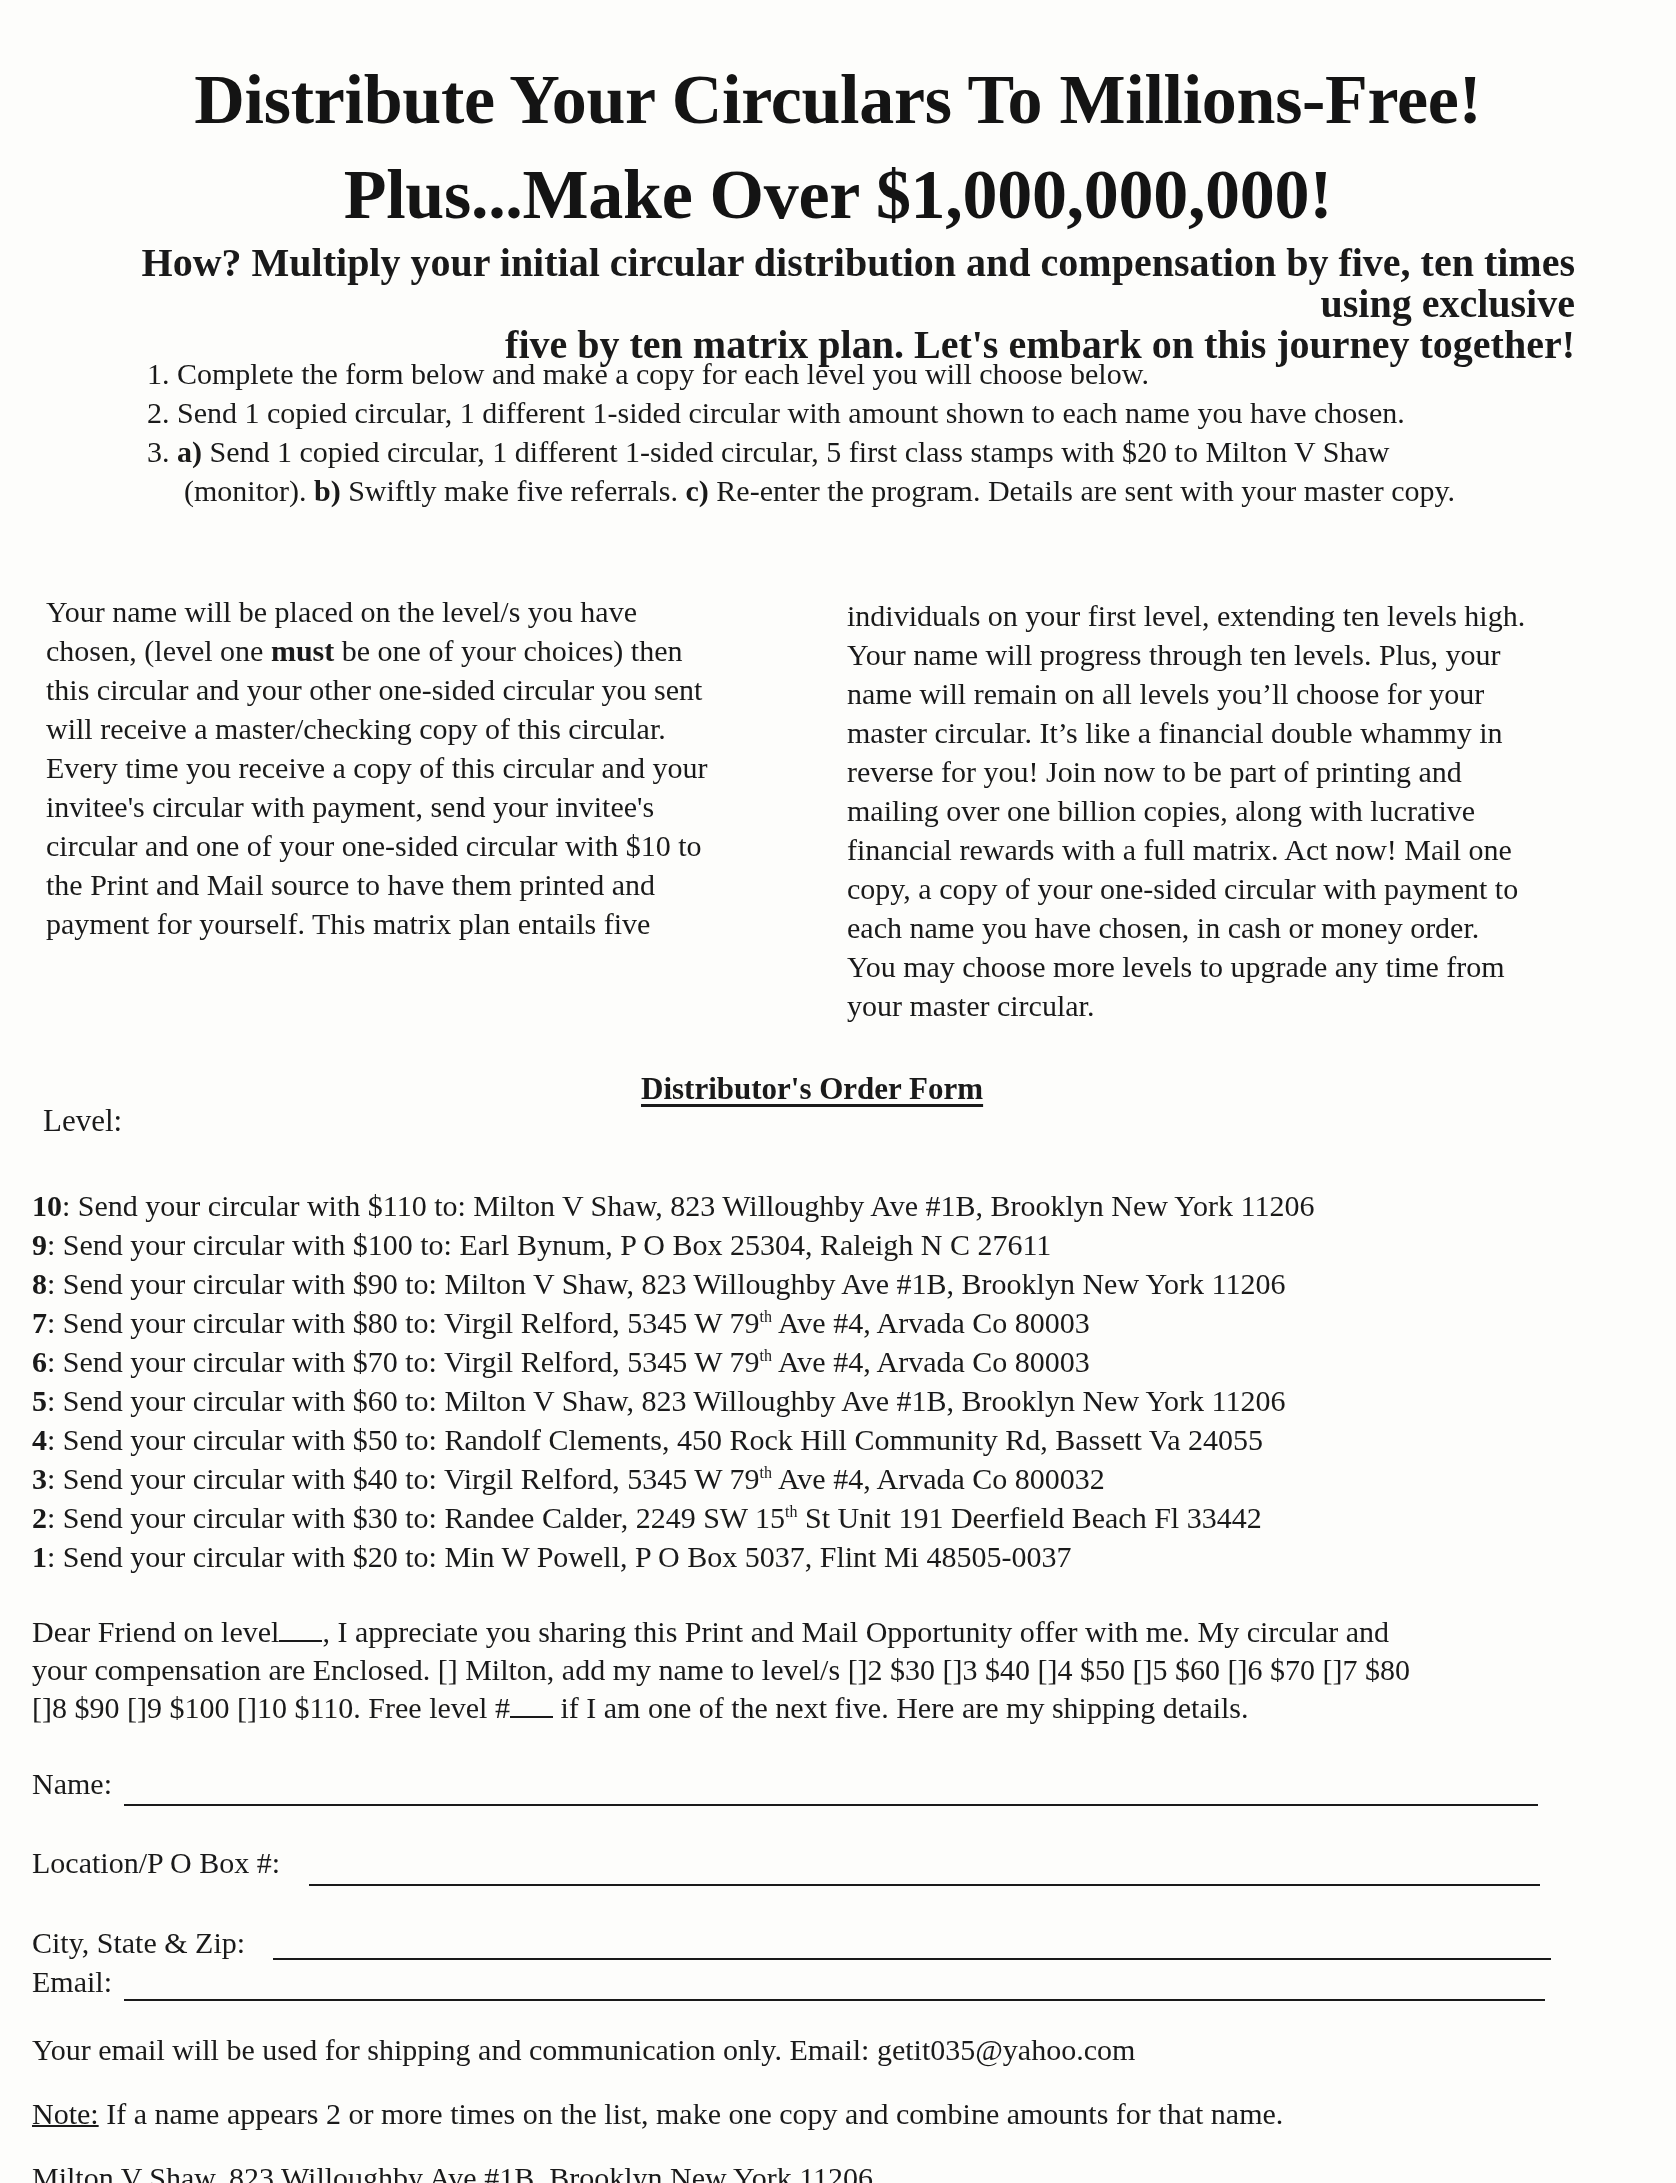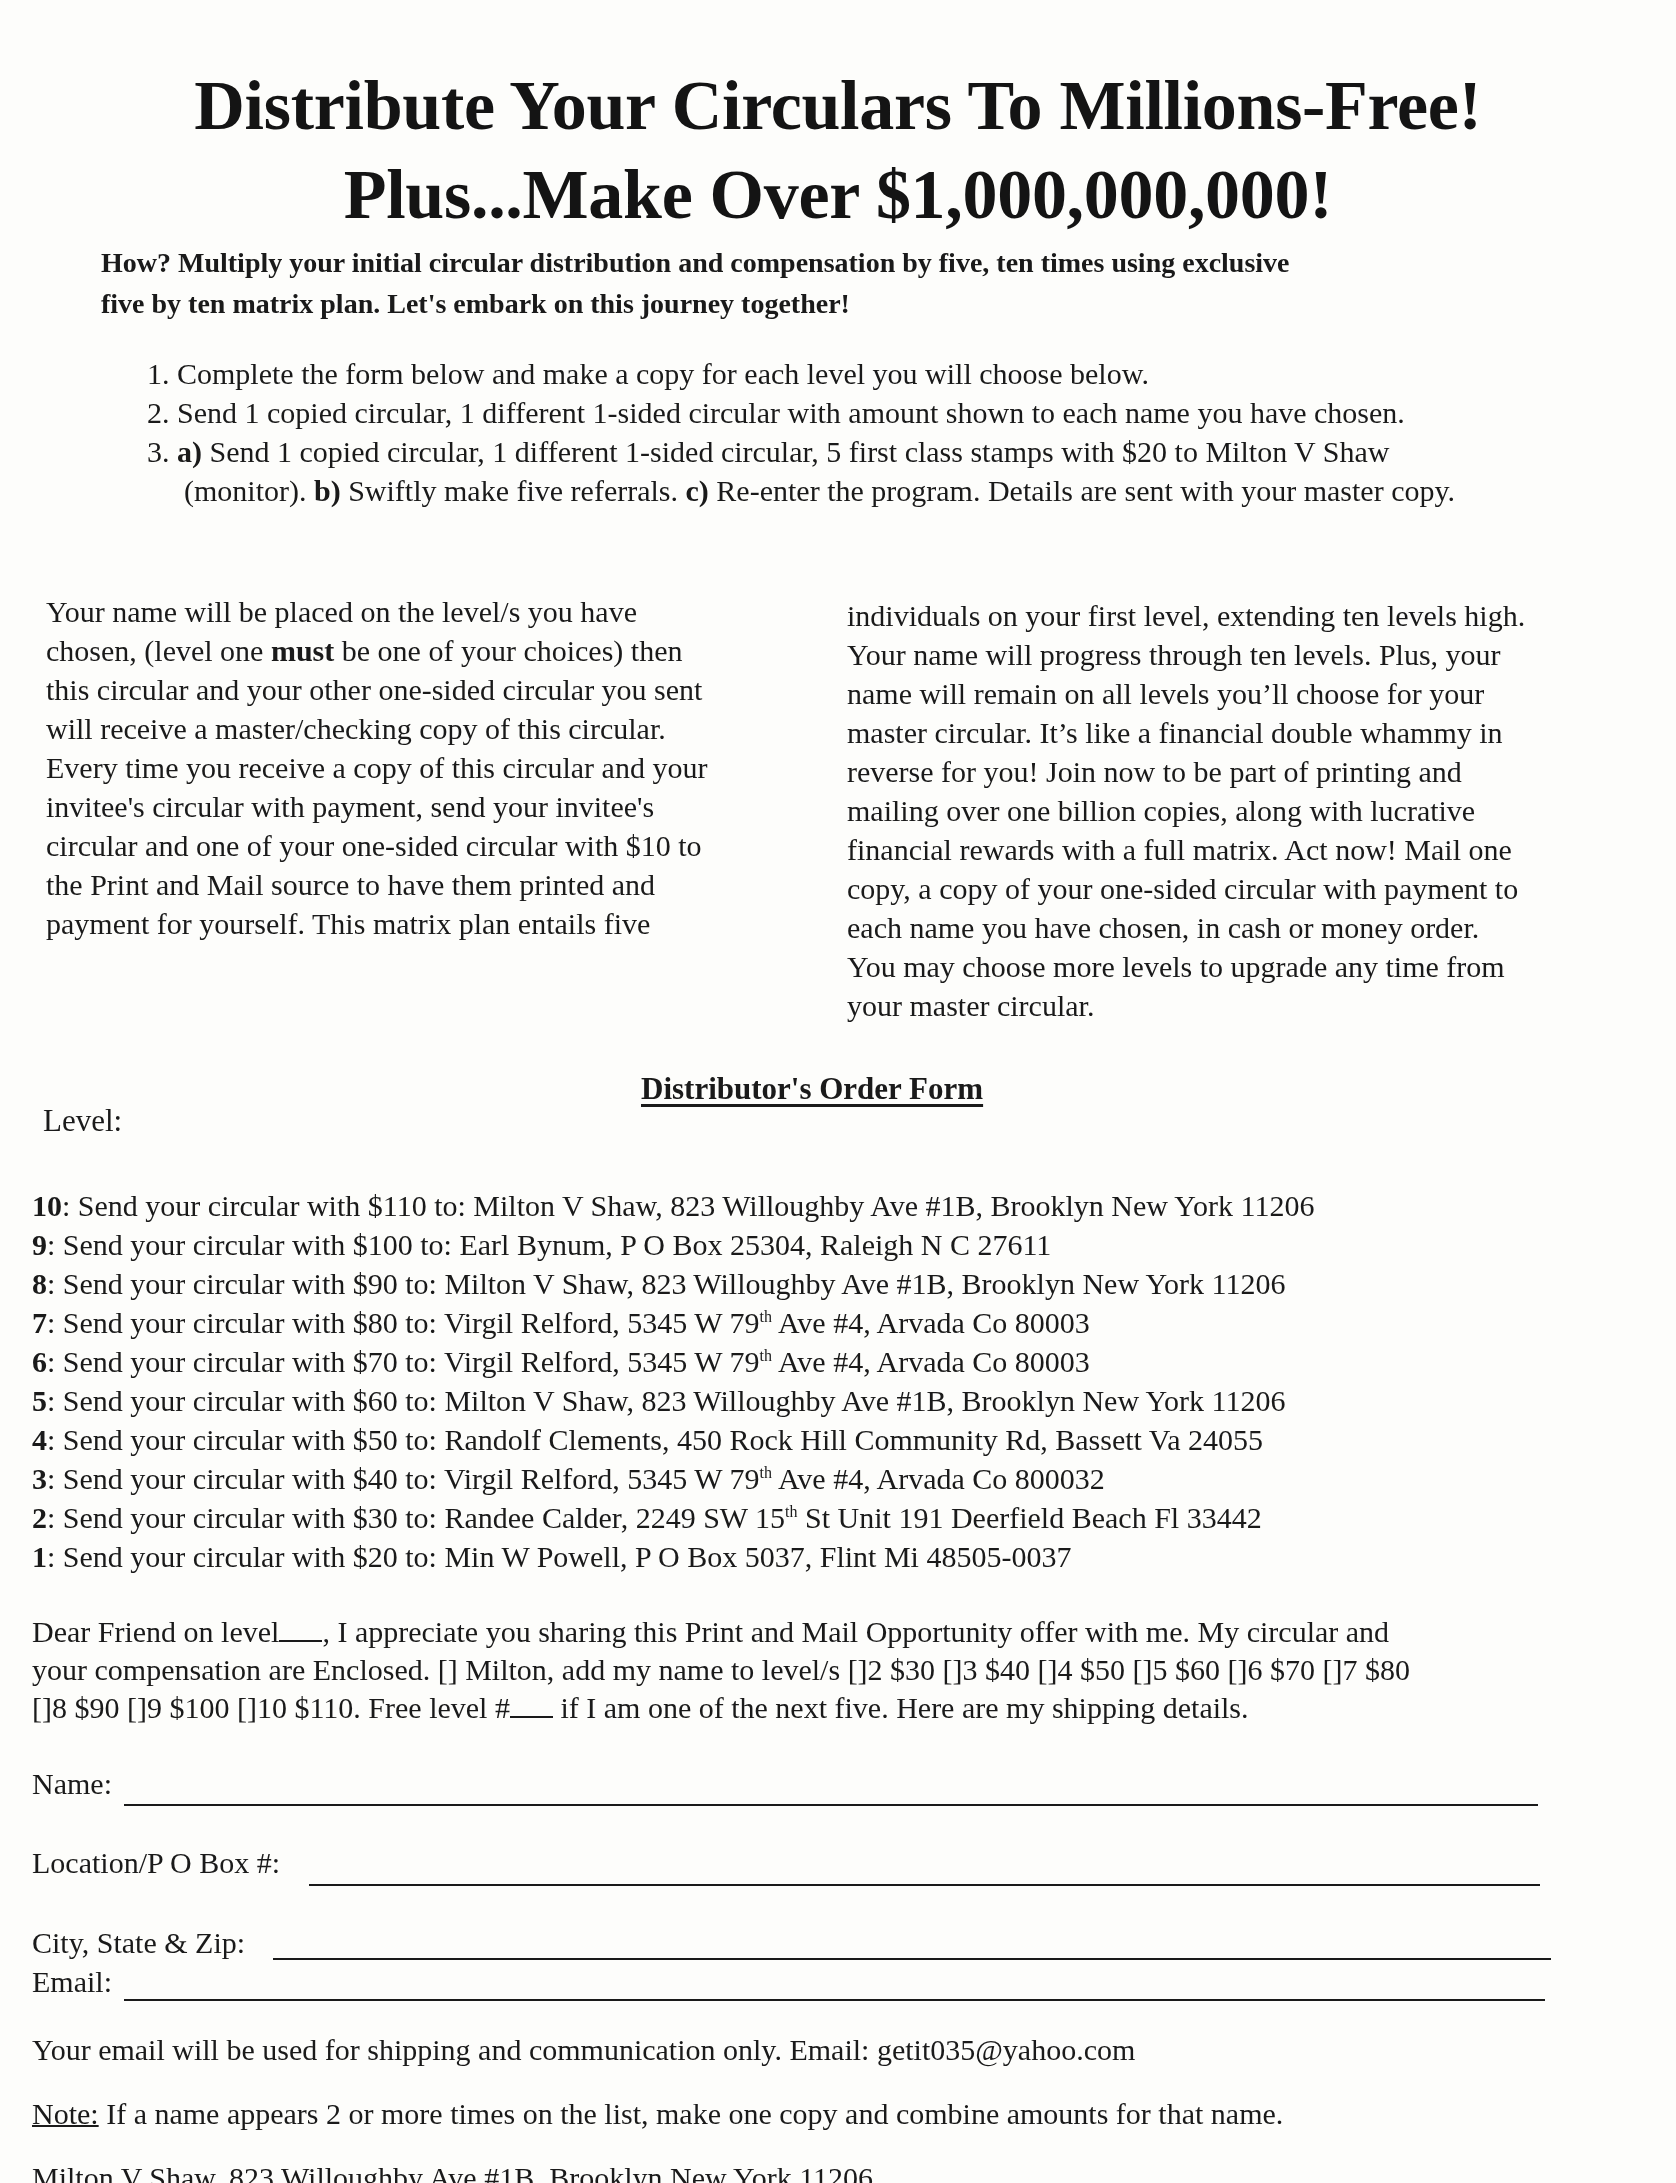--- a/index.html
+++ b/index.html
@@ -11,25 +11,25 @@
       font-family: "Liberation Serif", "DejaVu Serif", serif;
       position: relative;
       overflow: hidden;
     }
     .page { position: absolute; left: 0; top: 0; width: 1676px; height: 2183px; }
     .headline {
       position: absolute; left: 0; width: 1676px; text-align: center;
       font-weight: bold; font-size: 70px; line-height: 1; color: #141414;
       letter-spacing: -0.3px;
     }
-    #h1 { top: 65px; margin-top: 6px; }
+    #h1 { top: 65px; }
     #h2 { top: 160px; }
     .subhead {
-      position: absolute; left: 101px; width: 1474px; text-align: left;
-      font-weight: bold; font-size: 28px; line-height: 41px; top: 242px;
+      position: absolute; left: 101px; width: 1474px; text-align: right;
+      font-weight: bold; font-size: 40px; line-height: 41px; top: 242px;
     }
     .steps {
       position: absolute; left: 147px; top: 354px; width: 1501px;
       font-size: 30px; line-height: 39px;
     }
     .steps .step { white-space: nowrap; }
     .steps .indent { padding-left: 37px; }
     .col {
       position: absolute; top: 592px;
       font-size: 30px; line-height: 39px;

